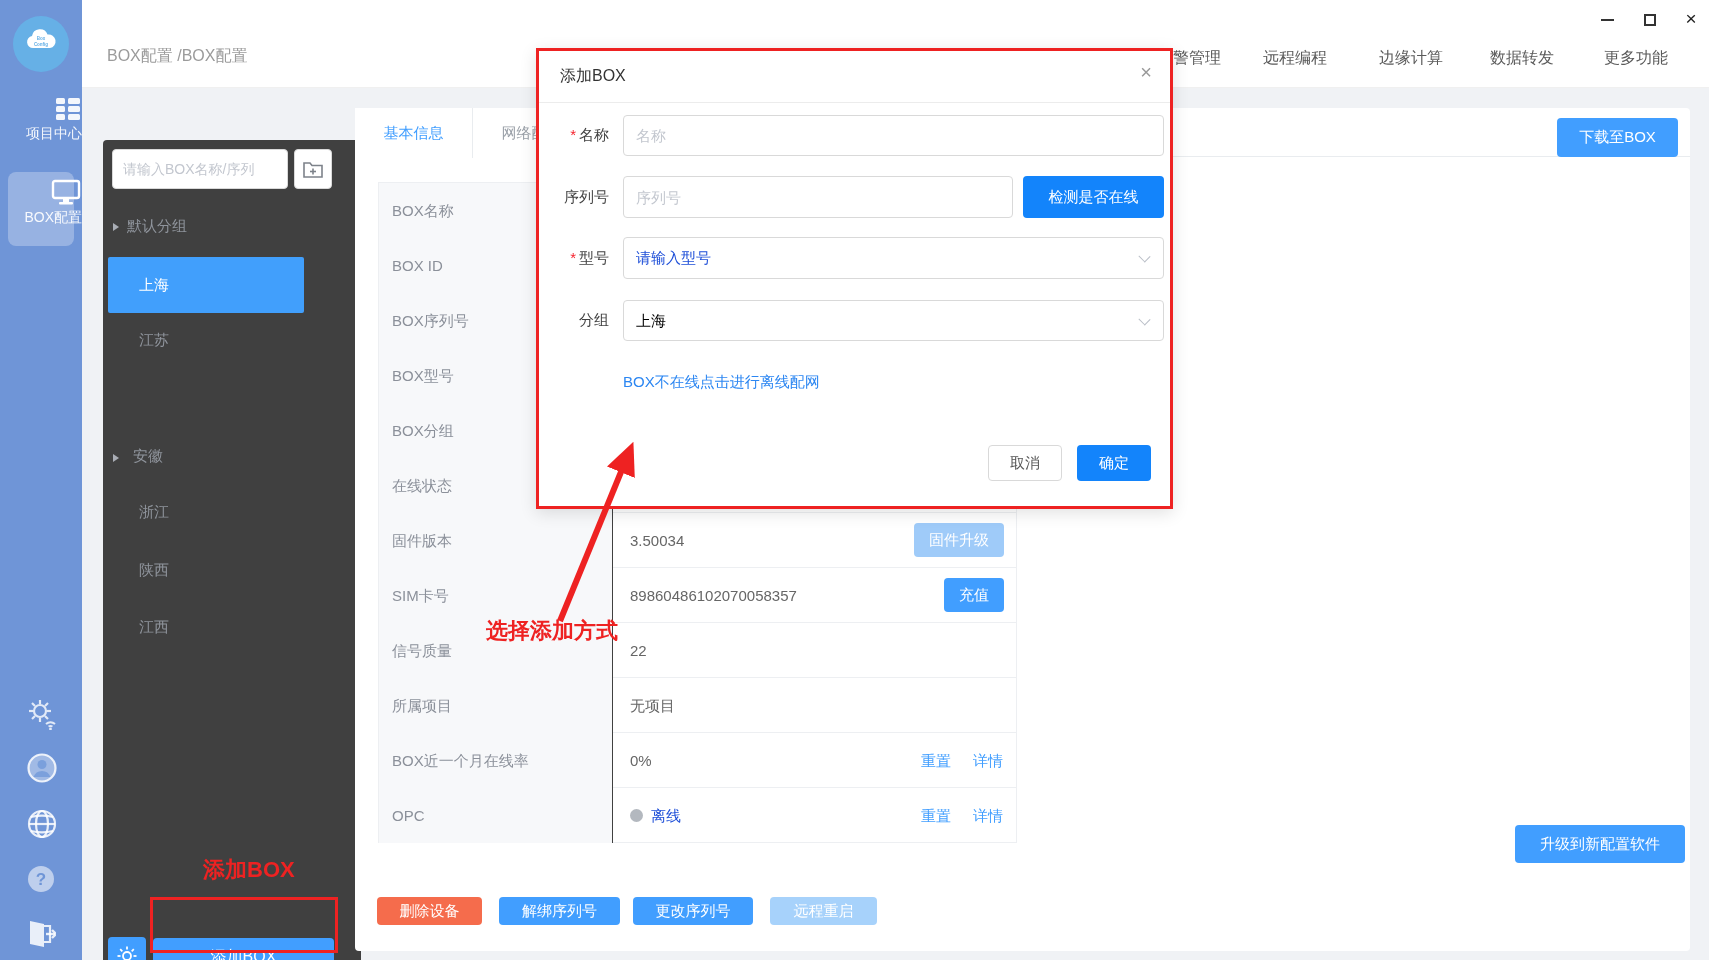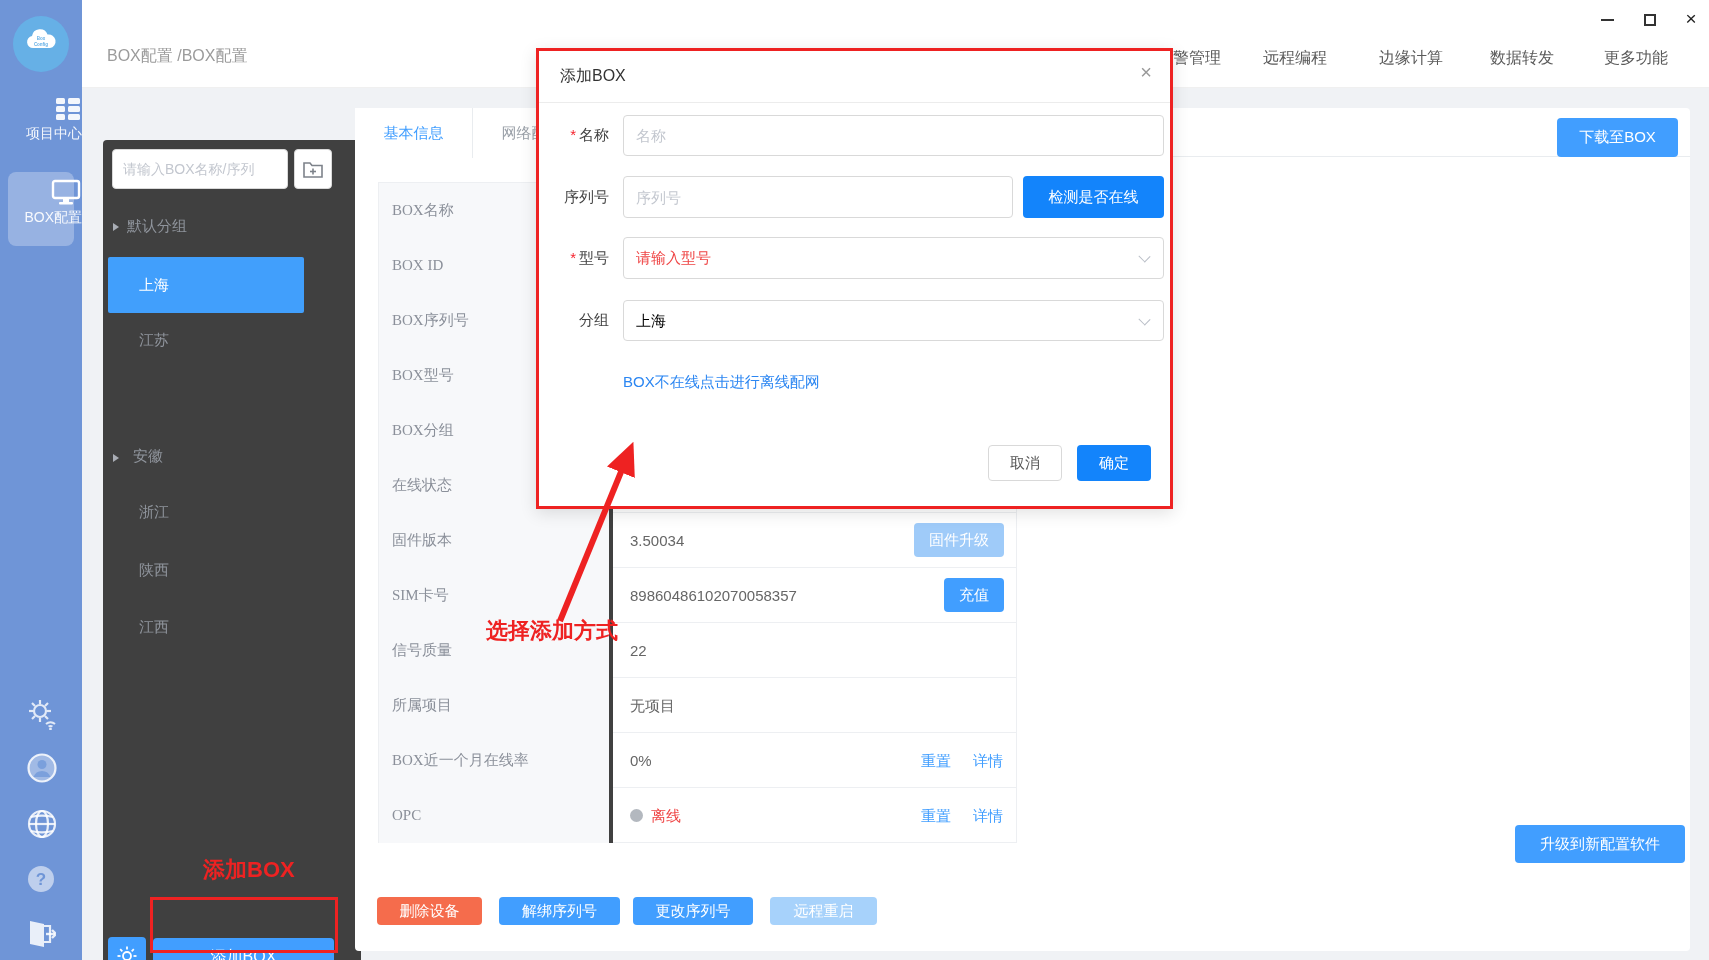--- a/index.html
+++ b/index.html
@@ -39,43 +39,43 @@
   
   .main-card { position:absolute; left:355px; top:108px; width:1335px; height:843px; background:#fff; border-radius:4px; }
   .tabbar { position:absolute; left:0; top:0; width:100%; height:49px; border-bottom:1px solid #e9ecef; }
   .tab { position:absolute; top:0; width:118px; height:49px; line-height:49px; text-align:center; font-size:15px; border-right:1px solid #e9ecef; cursor:pointer; background:#fff; }
   .tab.active { color:#419eff; height:50px; }
   .tab.inactive { color:#9aa0a8; }
   .download-btn { position:absolute; left:1202px; top:10px; width:121px; height:39px; background:#419eff; border:none; border-radius:4px; color:#fff; font-size:15px; cursor:pointer; font-family:inherit; }
 
   .info-table { position:absolute; left:23px; top:74px; width:639px; border:1px solid #edeff2; border-bottom:none; }
   .trow { position:relative; height:55px; border-bottom:1px solid #edeff2; background:#fff; }
-  .tlabel { position:absolute; left:0; top:0; width:234px; height:55px; line-height:55px; padding-left:13px; background:#f7f8fa; border-right:4px solid #404040; font-size:15px; color:#8b909a;font-family:Liberation Serif, serif; }
+  .tlabel { position:absolute; left:0; top:0; width:234px; height:55px; line-height:55px; padding-left:13px; background:#f7f8fa; border-right:1px solid #404040; font-size:15px; color:#8b909a; }
   .tvalue { position:absolute; left:235px; top:0; right:0; height:55px; line-height:55px; padding-left:16px; font-size:15px; color:#666; }
   .row-btn { position:absolute; right:12px; top:10px; height:34px; padding:0 15px; border:none; border-radius:4px; background:#419eff; color:#fff; font-size:15px; cursor:pointer; font-family:inherit; }
   .row-btn.disabled { background:#9fcbf9; cursor:default; }
   .tlinks { position:absolute; right:13px; top:0; height:55px; line-height:55px; display:flex; gap:22px; }
   .tlinks span { color:#419eff; font-size:15px; cursor:pointer; }
   .status-dot { display:inline-block; width:13px; height:13px; border-radius:50%; background:#b3b8bf; margin-right:8px; vertical-align:-1px; }
-  .offline-text { color:#ef4444; }
+  .offline-text { color:#1d4ed8; }
 
   .action-btn { position:absolute; top:789px; height:28px; border:none; border-radius:4px; color:#fff; font-size:15px; cursor:pointer; font-family:inherit; }
   .upgrade-btn { position:absolute; left:1160px; top:717px; width:170px; height:38px; background:#419eff; border:none; border-radius:4px; color:#fff; font-size:15px; cursor:pointer; font-family:inherit; }
 
   
   .modal { position:absolute; left:536px; top:48px; width:637px; height:461px; background:#fff; border:3px solid #ee2222; z-index:20; box-shadow:0 4px 16px rgba(0,0,0,0.12); }
   .modal-title { position:absolute; left:21px; top:15px; font-size:16px; color:#333; }
   .modal-close { position:absolute; right:18px; top:10px; font-size:20px; color:#999; cursor:pointer; }
   .modal-divider { position:absolute; left:0; top:51px; width:100%; height:0; border-top:1px solid #ececec; }
   .m-label { position:absolute; left:0; width:70px; text-align:right; font-size:15px; color:#424242; }
   .req { color:#f5222d; margin-right:3px; }
   .m-input { position:absolute; left:84px; height:41px; border:1px solid #d9d9d9; border-radius:4px; padding:0 12px; font-size:15px; color:#333; outline:none; font-family:inherit; background:#fff; }
   .m-input::placeholder { color:#c3c7cf; }
   .m-select { position:absolute; left:84px; width:541px; height:41px; border:1px solid #d9d9d9; border-radius:4px; line-height:39px; padding:0 12px; font-size:15px; }
-  .m-select .placeholder { color:#ef4444;text-align:right; }
+  .m-select .placeholder { color:#1d4ed8;text-align:right; }
   .caret { position:absolute; right:14px; top:14px; width:9px; height:9px; border-right:1.6px solid #b9bec7; border-bottom:1.6px solid #b9bec7; transform:rotate(45deg) scale(1,0.9); }
   .offline-link { position:absolute; left:84px; top:322px; font-size:15px; color:#2b86f2; cursor:pointer; }
   .m-cancel { position:absolute; left:449px; top:394px; width:74px; height:36px; background:#fff; border:1px solid #d9d9d9; border-radius:4px; color:#555; font-size:15px; cursor:pointer; font-family:inherit; }
   .m-ok { position:absolute; left:538px; top:394px; width:74px; height:36px; background:#1384fb; border:none; border-radius:4px; color:#fff; font-size:15px; cursor:pointer; font-family:inherit; }
   .check-btn { position:absolute; left:484px; top:125px; width:141px; height:42px; background:#1384fb; border:none; border-radius:4px; color:#fff; font-size:15px; cursor:pointer; font-family:inherit; }
 
   
   .annot { position:absolute; color:#ee2222; font-size:22px; font-weight:600; z-index:30; }
   .annot-rect { position:absolute; left:150px; top:897px; width:188px; height:56px; border:3px solid #ee2222; z-index:30; pointer-events:none; }
   .annot-arrow { position:absolute; left:0; top:0; z-index:30; pointer-events:none; }

